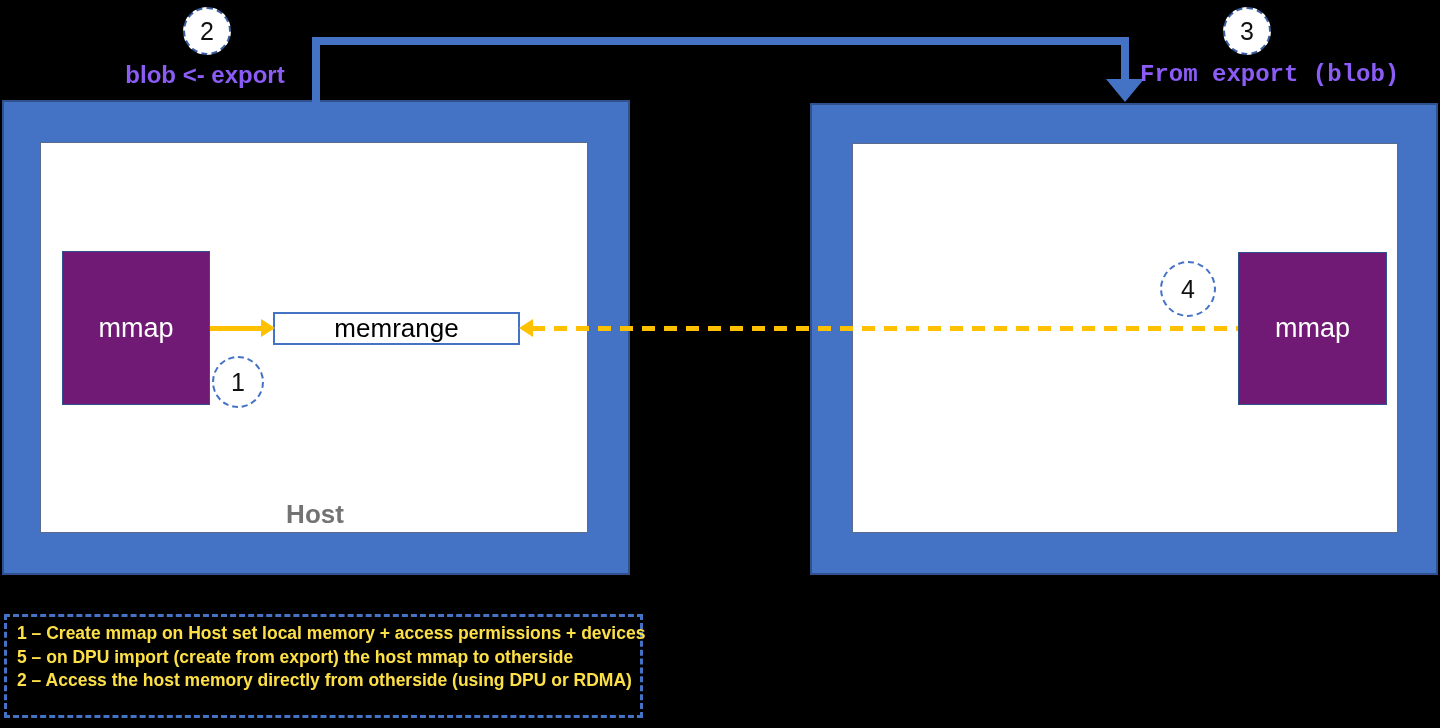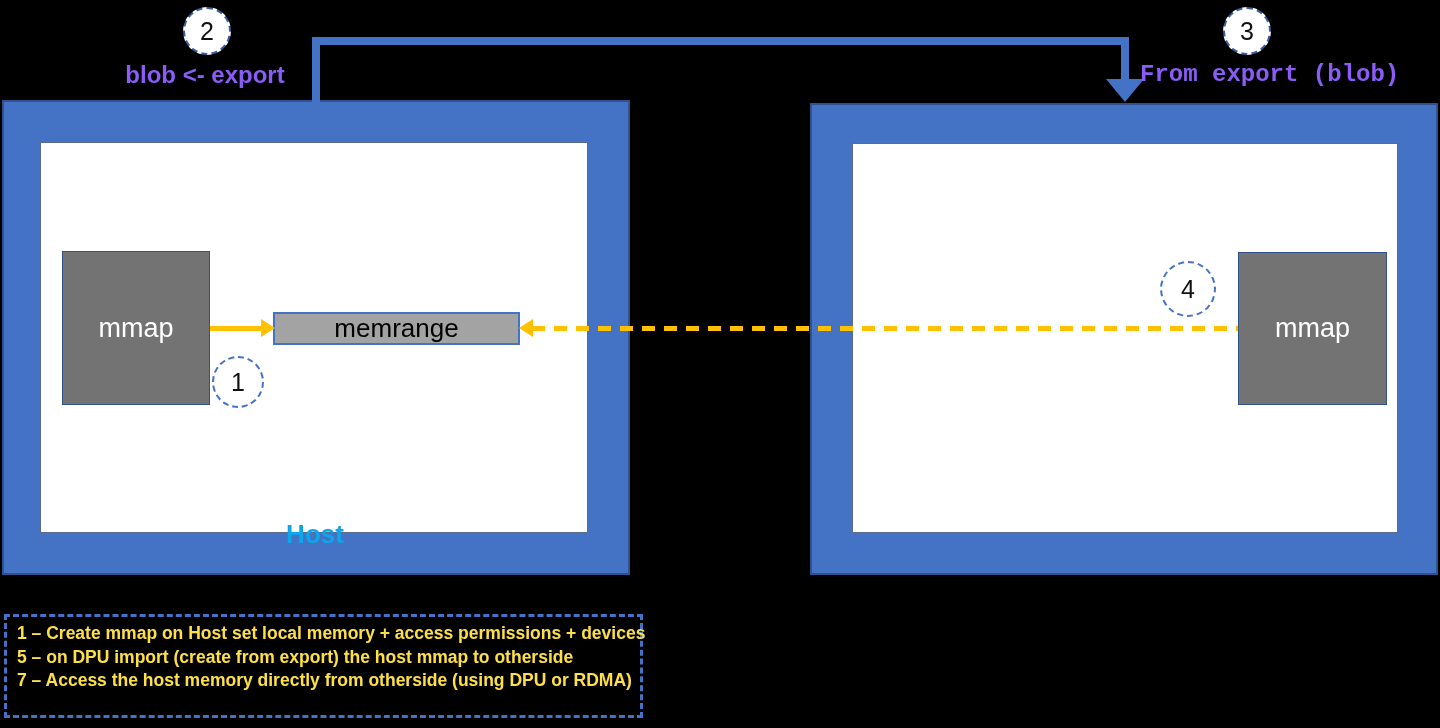--- a/index.html
+++ b/index.html
@@ -57,31 +57,31 @@
   .innerbox {
     position: absolute;
     background: #FFFFFF;
     border: 1.5px solid #5a6b8c;
   }
   .host-inner { left: 40px;  top: 142px; width: 548px; height: 391px; }
   .dpu-inner  { left: 852px; top: 143px; width: 546px; height: 390px; }
   
   .mmap {
     position: absolute;
-    background: #737373;
+    background: #701a75;
     border: 1.5px solid #2F528F;
     color: #FFFFFF; font-size: 27px;
     display: flex; align-items: center; justify-content: center;
   }
   .host-mmap { left: 62px;   top: 251px; width: 148px; height: 154px; }
   .dpu-mmap  { left: 1238px; top: 252px; width: 149px; height: 153px; }
   
   .memrange {
     position: absolute; left: 273px; top: 312px; width: 247px; height: 33px;
-    background: #a3a3a3;
+    background: #ffffff;
     border: 2px solid #4472C4;
     color: #000; font-size: 26px;
     display: flex; align-items: center; justify-content: center;
   }
   
   .yline-solid {
     position: absolute; left: 210px; top: 326px; width: 53px; height: 5px;
     background: #FFC000;
   }
   .yhead-right {
@@ -99,22 +99,22 @@
   .yhead-left {
     position: absolute; left: 519px; top: 319px;
     width: 0; height: 0;
     border-top: 9px solid transparent;
     border-bottom: 9px solid transparent;
     border-right: 14px solid #FFC000;
   }
   
   .panel-title {
     position: absolute; top: 499px;
-    color: #0ea5e9; font-size: 26px; font-weight: 700;
-    text-align: center; white-space: nowrap; margin-top: 20px;
+    color: #737373; font-size: 26px; font-weight: 700;
+    text-align: center; white-space: nowrap;
   }
   .host-title { left: 165px; width: 300px; }
   .dpu-title  { left: 975px; width: 300px; }
   
   .legend {
     position: absolute; left: 4px; top: 614px; width: 639px; height: 104px;
     border: 3px dashed #4472C4;
     padding: 5px 12px 4px 10px;
   }
   .legend-line {
@@ -152,16 +152,16 @@
 
   <div class="mmap dpu-mmap">mmap</div>
   <div class="badge badge-4">4</div>
 
   <div class="yline-dashed"></div>
   <div class="yhead-left"></div>
 
   <div class="legend">
     <div class="legend-line">1 – Create mmap on Host set local memory + access permissions + devices</div>
     <div class="legend-line">5 – on DPU import (create from export) the host mmap to otherside</div>
-    <div class="legend-line">7 – Access the host memory directly from otherside (using DPU or RDMA)</div>
+    <div class="legend-line">2 – Access the host memory directly from otherside (using DPU or RDMA)</div>
   </div>
 
 </div>
 
 </body></html>

